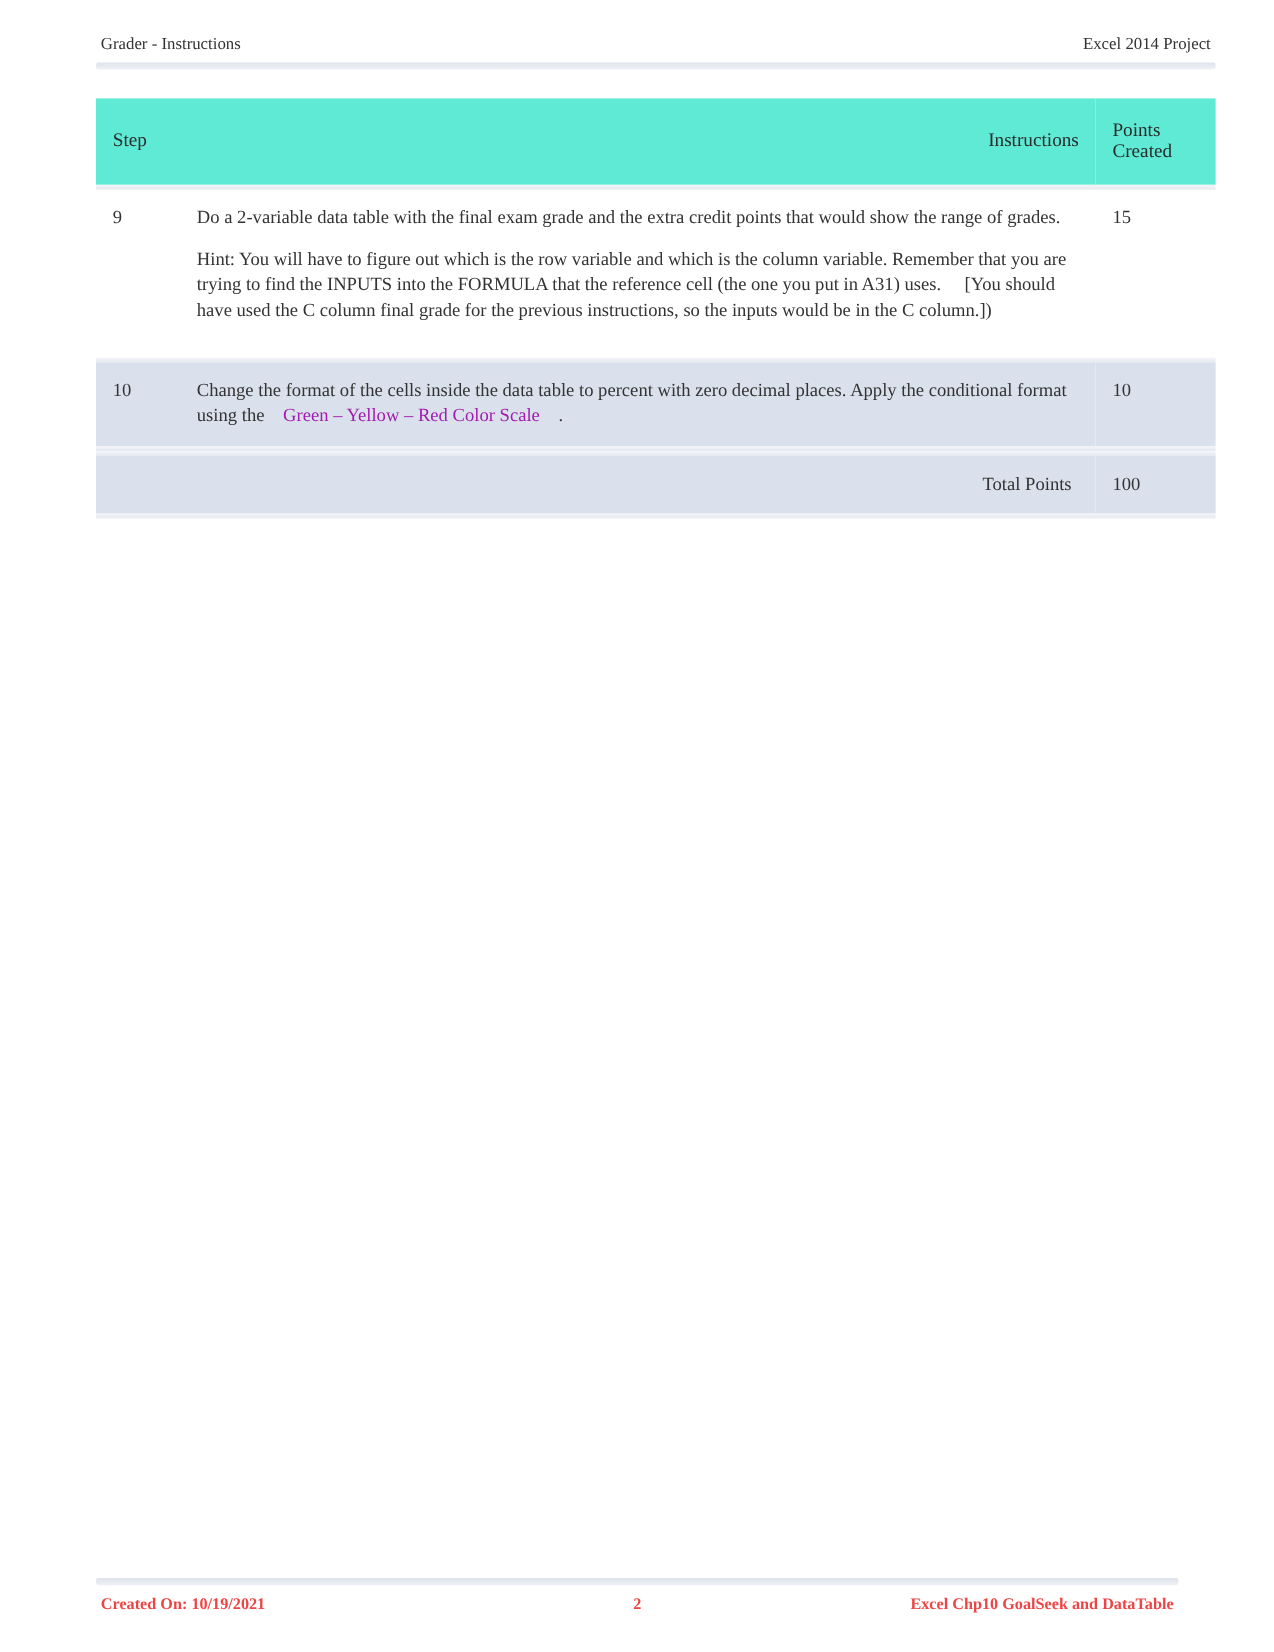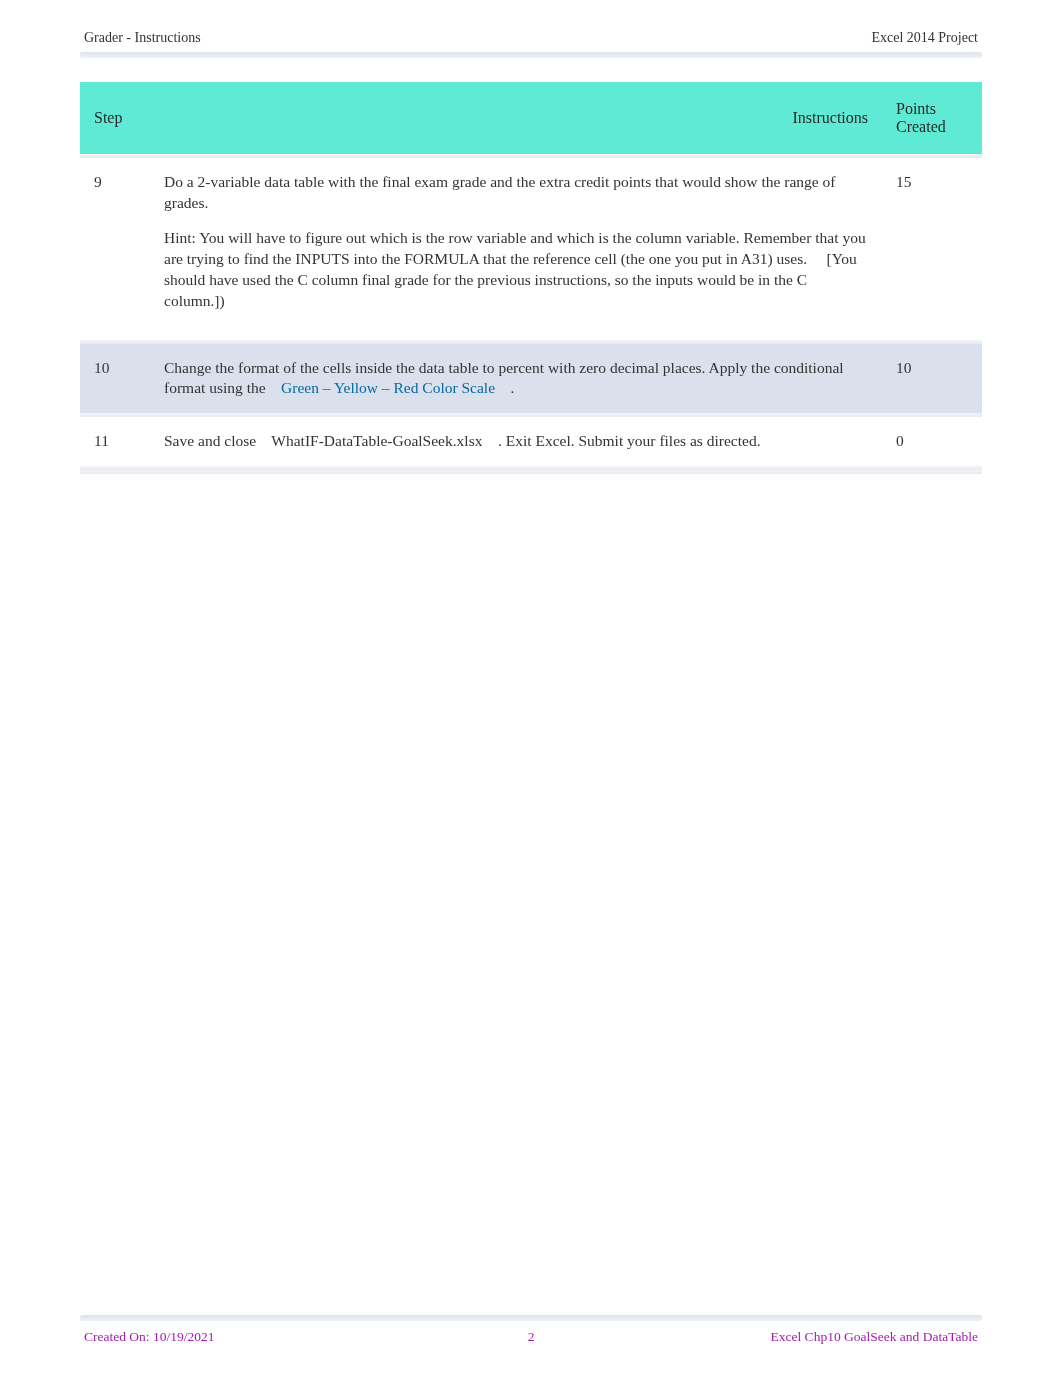--- a/index.html
+++ b/index.html
@@ -8,21 +8,21 @@
     background: #ffffff;
     font-family: "Times New Roman", Times, serif;
     color: #333333;
     width: 1062px;
   }
   .page {
     width: 1062px;
     height: 1377px;
     position: relative;
     box-sizing: border-box;
-    padding: 30px 80px 40px 80px;
+    padding: 30px 49px 40px 80px;
   }
   .top-bar {
     display: flex;
     justify-content: space-between;
     font-size: 14px;
     color: #333;
     padding: 0 4px 6px 4px;
   }
   .top-divider {
     height: 6px;
@@ -66,21 +66,21 @@
     background: #dbe1ec;
     margin-top: 48px;
   }
   .step-num {
     padding-left: 14px;
   }
   .pts {
     padding-left: 8px;
   }
   .blue {
-    color: #0369a1;
+    color: #a21caf;
   }
   .total-row td {
     background: #dbe1ec;
     padding-top: 8px;
     padding-bottom: 8px;
   }
   .total-label {
     text-align: right;
     padding-right: 20px !important;
   }
@@ -94,22 +94,23 @@
   .footer-divider {
     height: 6px;
     background: linear-gradient(to bottom, #dfe3ea 0%, #eef1f6 100%);
     border-radius: 2px;
     margin-bottom: 8px;
   }
   .footer-row {
     display: flex;
     justify-content: space-between;
     font-size: 13.5px;
-    color: #a21caf;
+    color: #ef4444;
     padding: 0 4px;
+    font-weight: bold;
   }
   .footer-center {
     position: absolute;
     left: 0; right: 0;
     text-align: center;
   }
   .para {
     margin: 0 0 14px 0;
   }
 </style>
@@ -168,36 +169,30 @@
           &nbsp;&nbsp;
           <span>.</span>
         </td>
         <td class="pts">10</td>
       </tr>
 
       <tr>
           <td colspan="3" class="row-sep"></td>
         </tr>
 
-      <tr>
-        <td class="step-num">11</td>
-        <td>
-          <span>Save and close </span>
-          &nbsp;&nbsp;
-          <span>WhatIF-DataTable-GoalSeek.xlsx</span>
-          &nbsp;&nbsp;
-          <span>. Exit Excel. Submit your files as directed.</span>
-        </td>
-        <td class="pts">0</td>
-      </tr>
-
-      <tr>
-          <td colspan="3" class="row-sep"></td>
-        </tr>
-
+
+      <tr>
+          <td colspan="3" class="row-sep"></td>
+        </tr>
+
+      <tr class="total-row">
+        <td></td>
+        <td class="total-label">Total Points</td>
+        <td class="pts">100</td>
+      </tr>
 
       <tr>
           <td colspan="3" class="row-sep"></td>
         </tr>
     </tbody>
   </table>
 
   <div class="footer">
     <div class="footer-divider"></div>
     <div class="footer-row">

